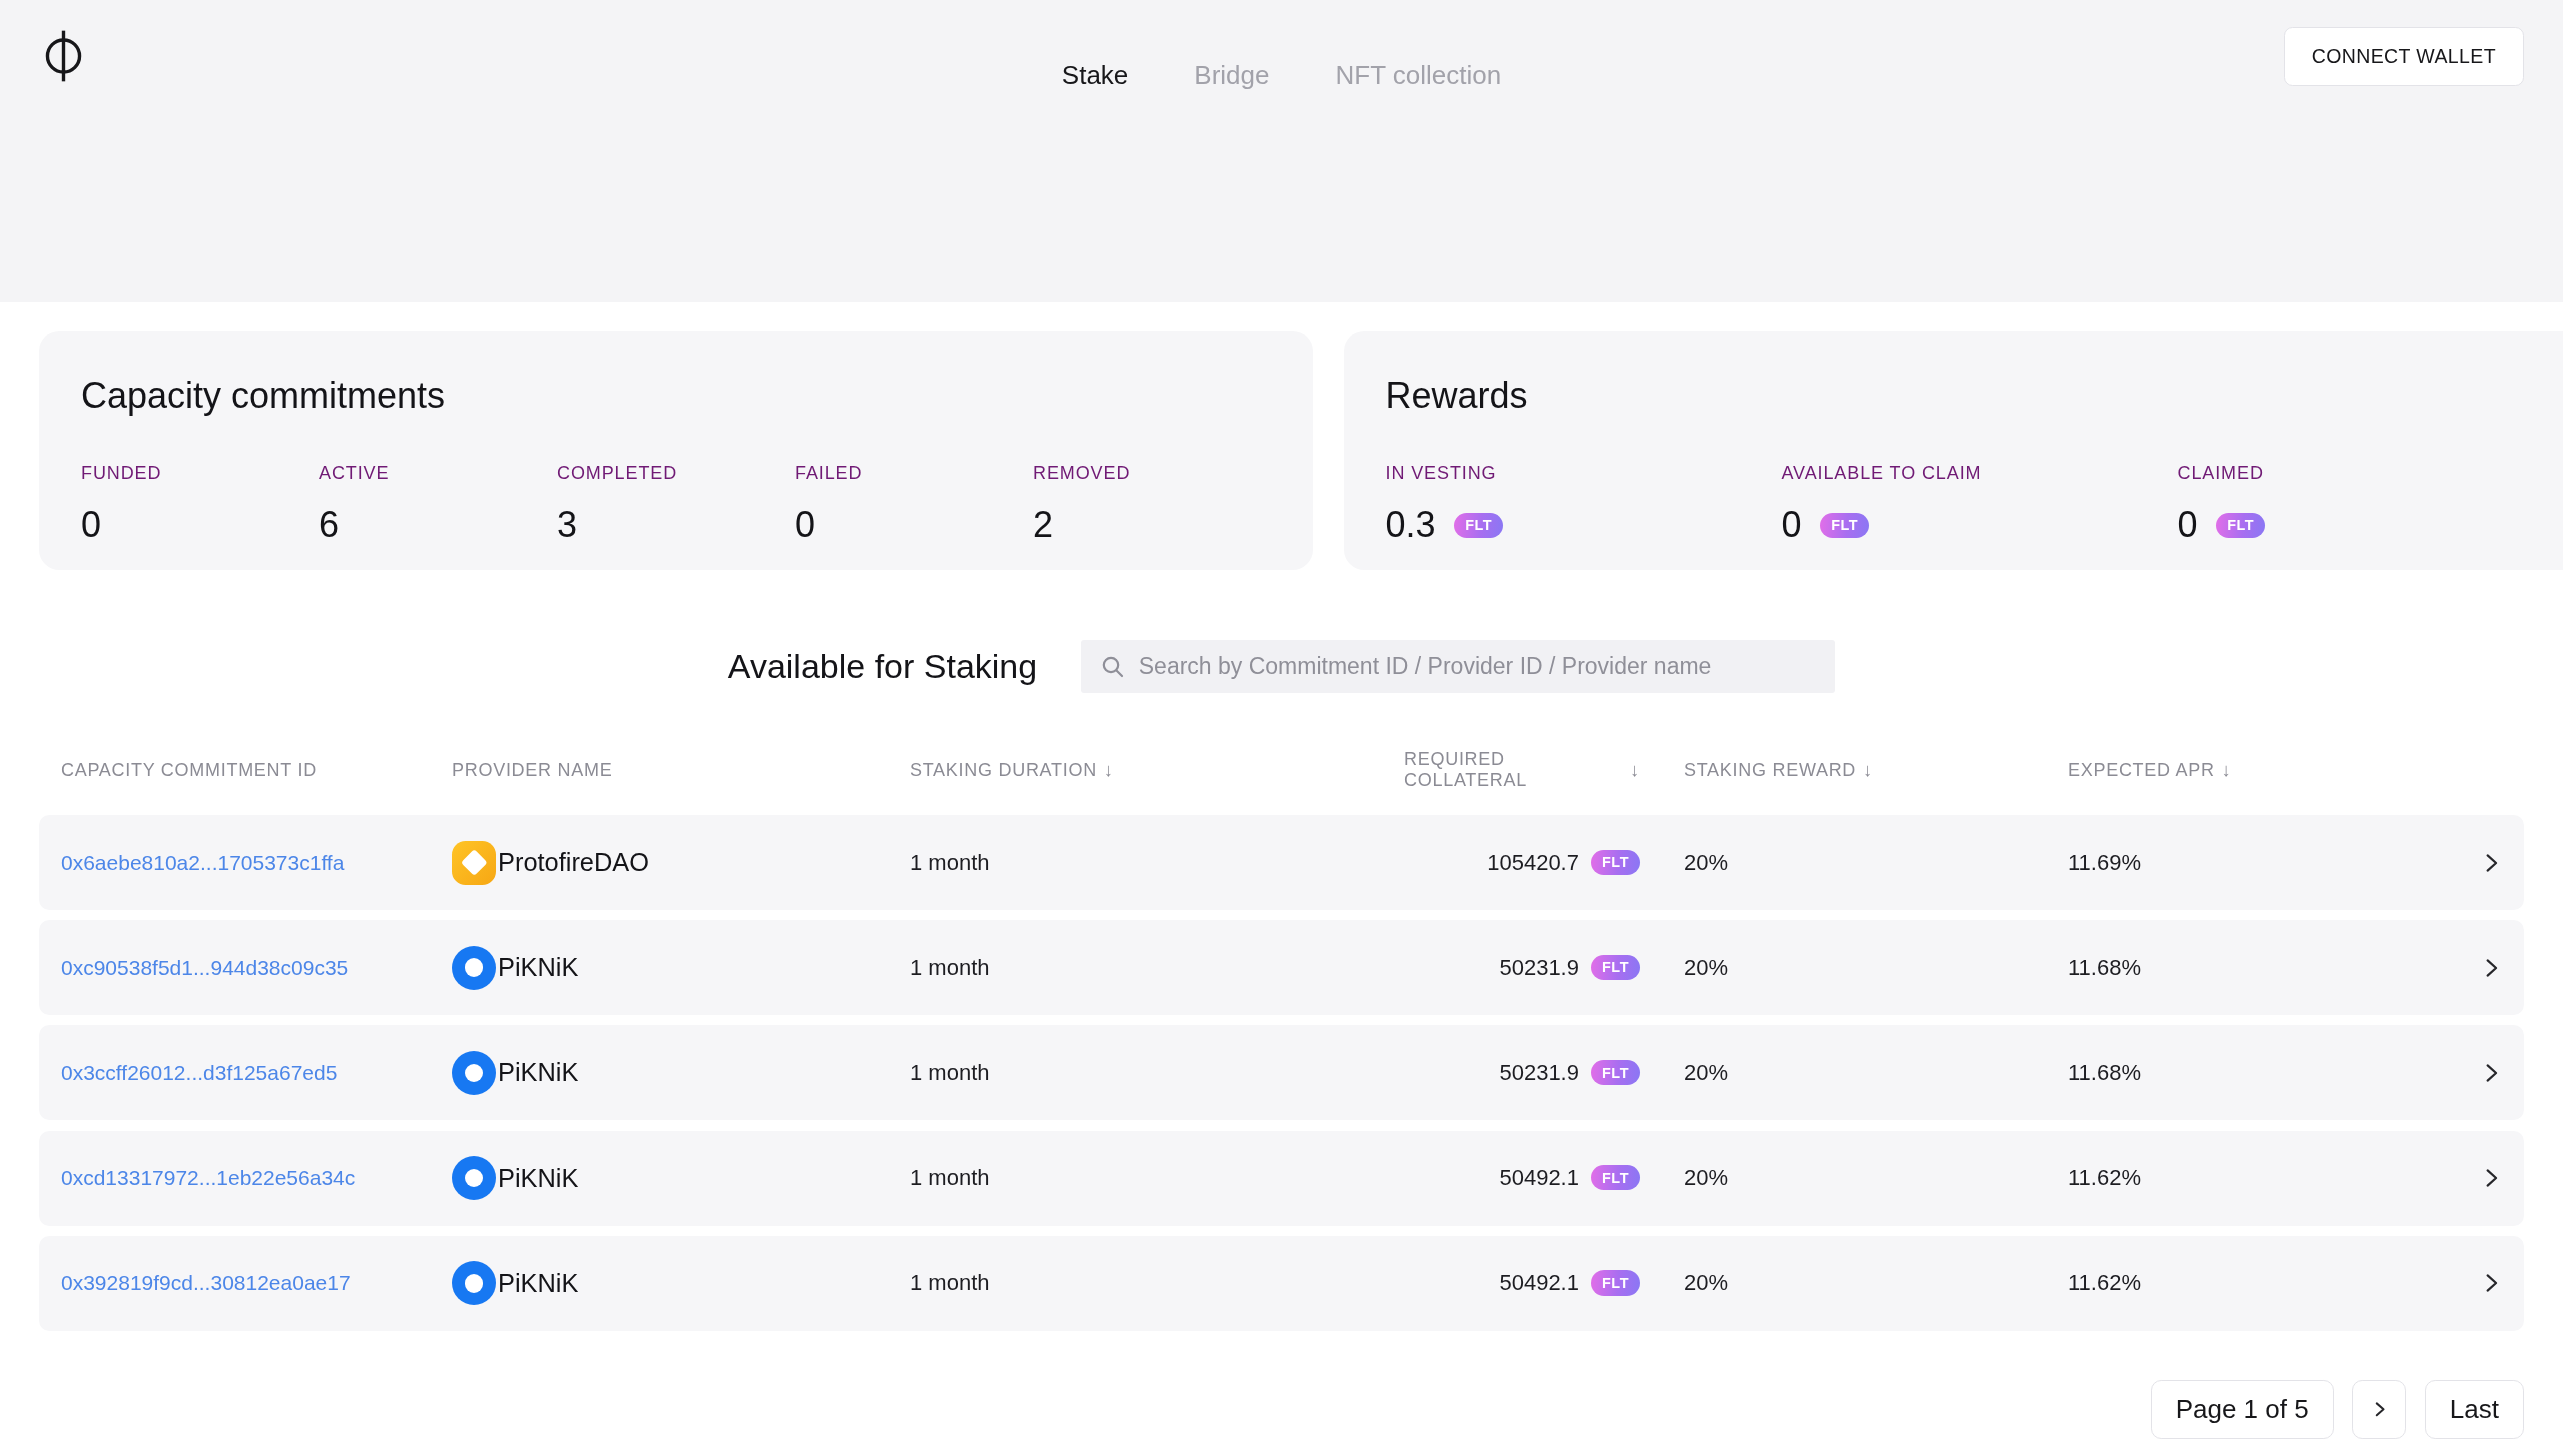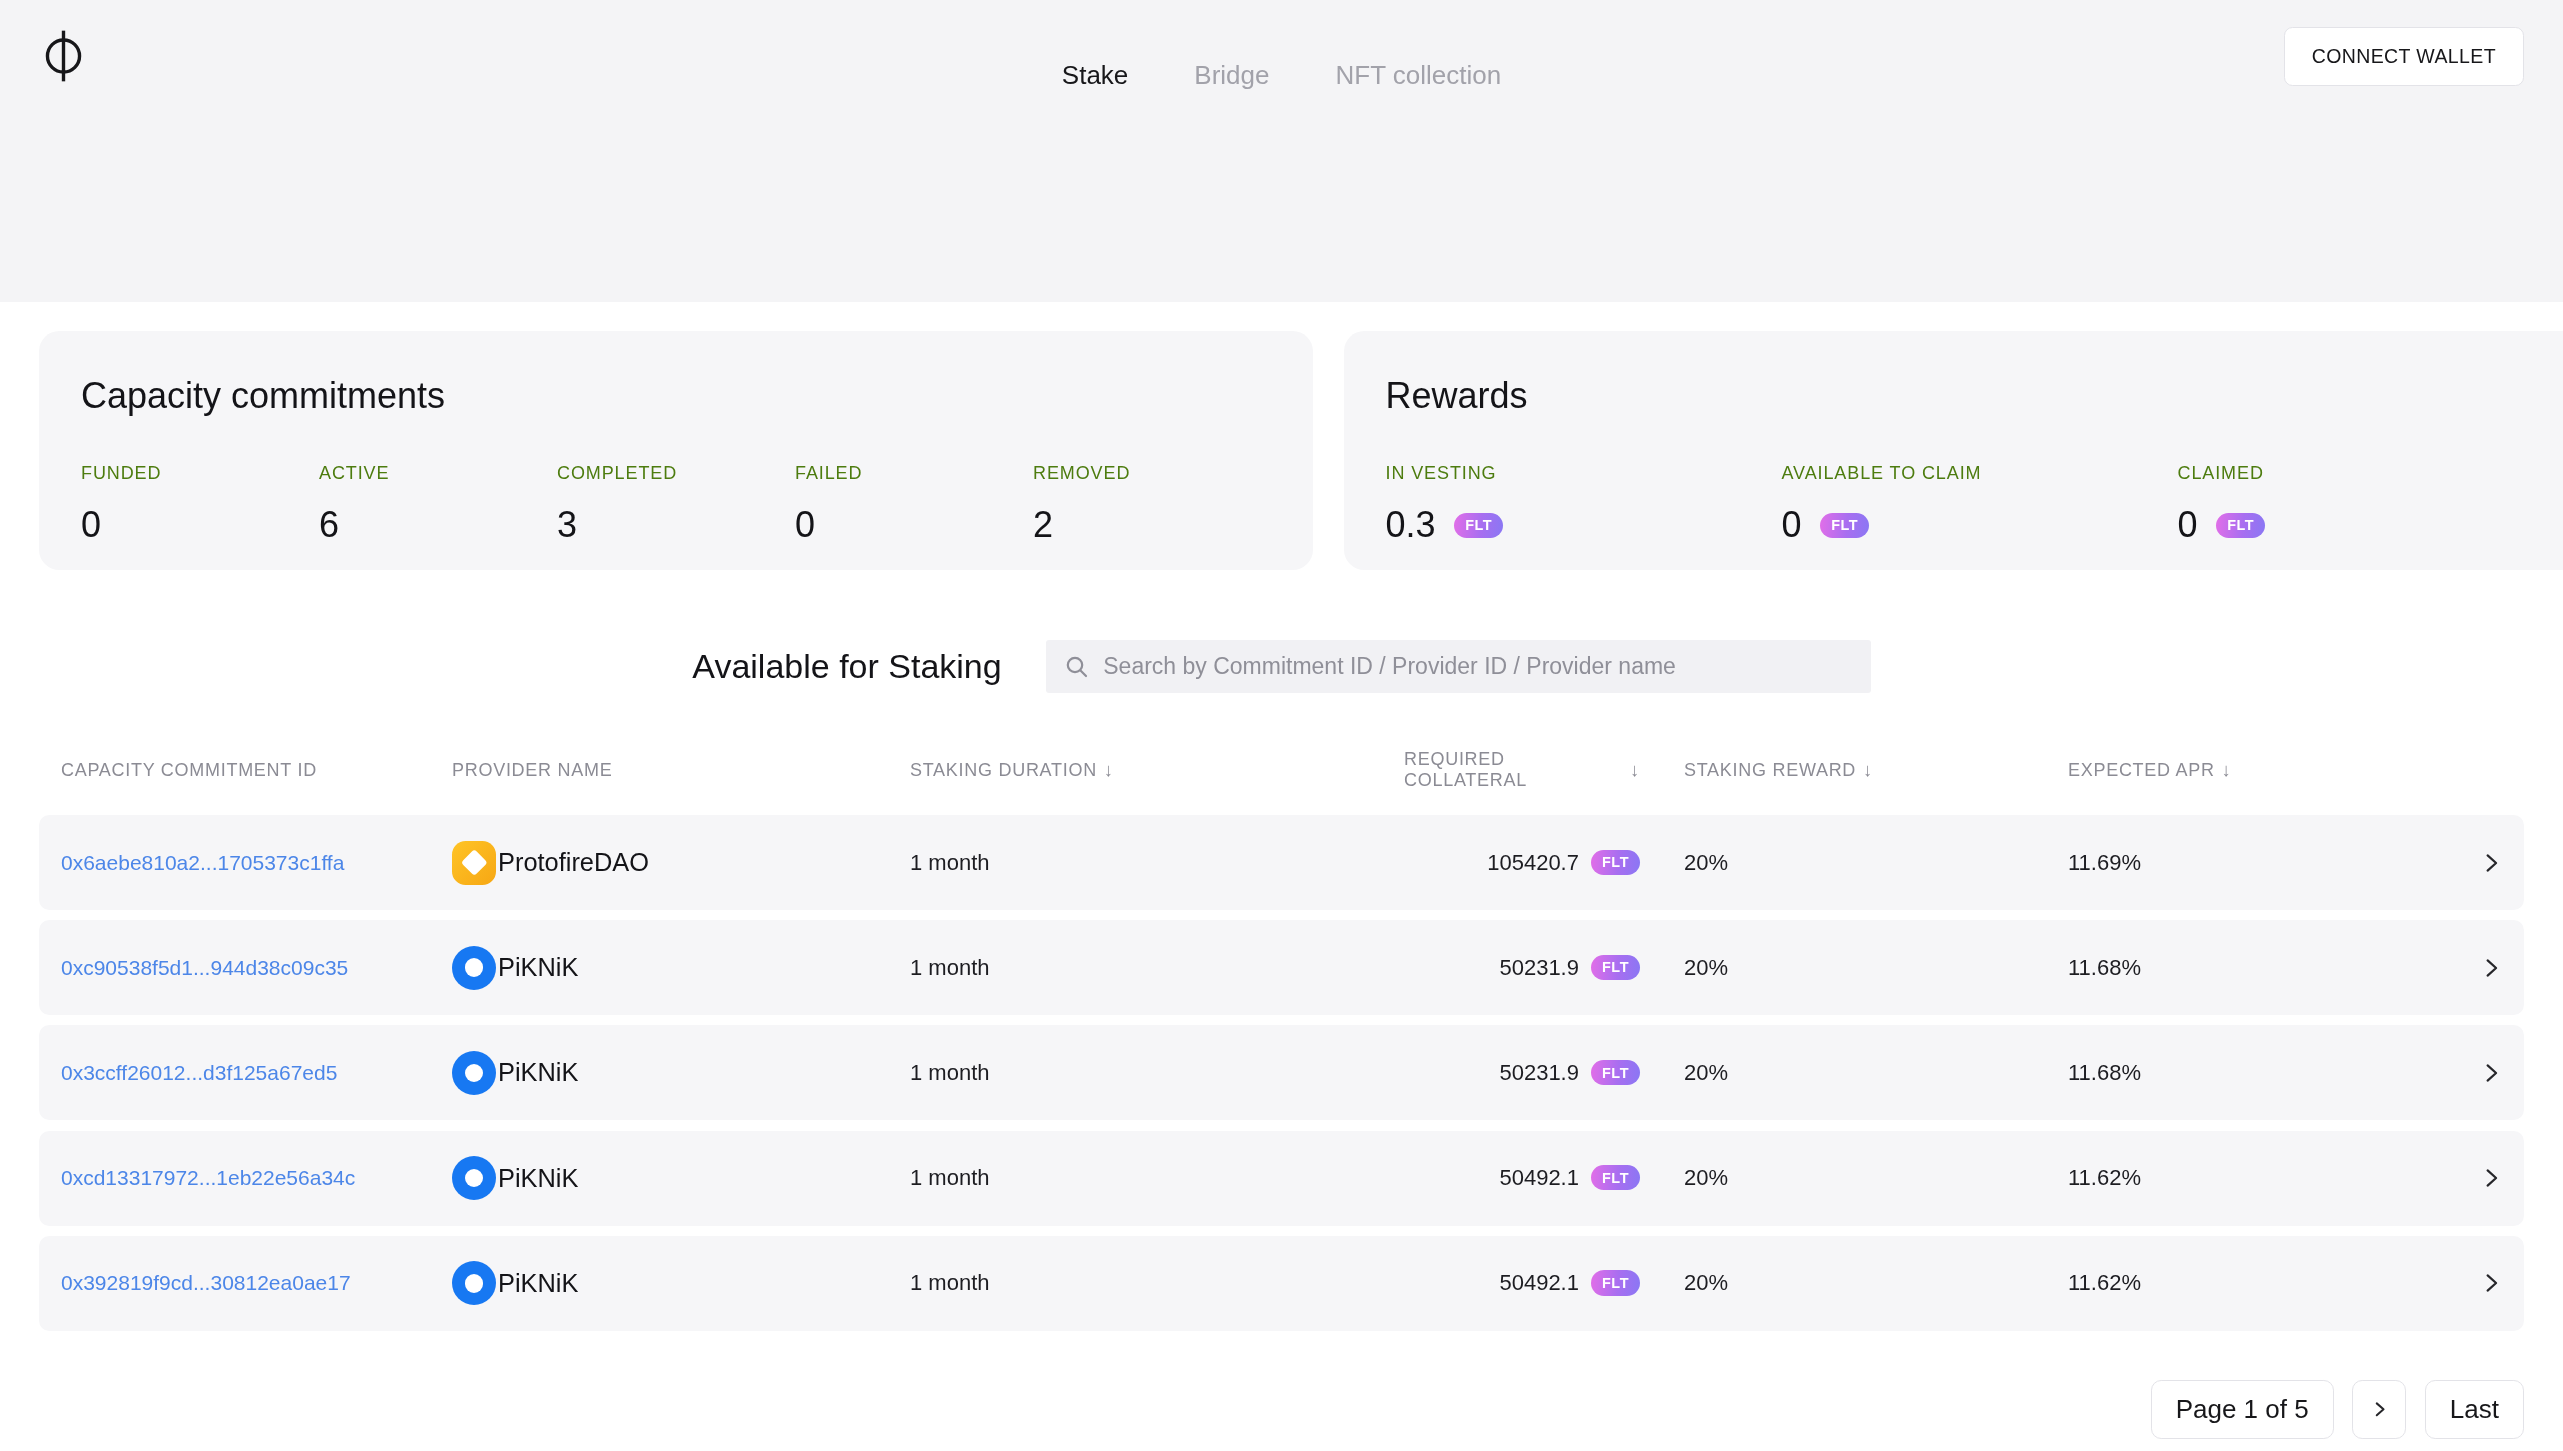--- a/index.html
+++ b/index.html
@@ -37,41 +37,41 @@
   .cards { display:flex; gap:30.5px; padding:0 39px; margin-top:29px; }
   .card {
     flex:1; background:#f6f6f8; border-radius:20.3px;
     height:239px; padding:44px 42px 0 42px;
   }
   .card-title { font-size:36px; font-weight:400; color:#141418; }
   .stats { display:flex; margin-top:46px; }
   .stat.cap { width:238px; }
   .stat.rew { width:396px; }
   .stat-label {
-    font-size:18px; color:#4d7c0f; letter-spacing:0.05em; font-weight:400;
+    font-size:18px; color:#701a75; letter-spacing:0.05em; font-weight:400;
   }
   .stat-value-row { display:flex; align-items:center; gap:18.6px; margin-top:20.3px; }
   .stat-value { font-size:36px; font-weight:400; color:#141418; }
 
   .flt-badge {
     display:inline-flex; align-items:center; justify-content:center;
     height:25.4px; padding:0 11px; border-radius:847px;
     background:linear-gradient(95deg,#e26ee8 0%,#a86ef0 55%,#8a77f4 100%);
     color:#ffffff; font-size:14.4px; font-weight:700; letter-spacing:0.04em;
   }
 
   
   .section-head {
     display:flex; align-items:center; justify-content:center;
     padding:0 39px; margin-top:70px;gap:44px;
   }
   .section-title { font-size:34px; font-weight:500; color:#141418; }
   .search-box {
     display:flex; align-items:center; gap:13.6px;
-    width:825px; height:53px; background:#f1f1f4;
+    width:754px; height:53px; background:#f1f1f4;
     border-radius:3px; padding:0 18.6px;
   }
   .search-box input {
     flex:1; border:none; outline:none; background:transparent;
     font-family:"Liberation Sans", sans-serif;
     font-size:23px; color:#17171a;
   }
   .search-box input::placeholder { color:#8f8f98; }
 
   

